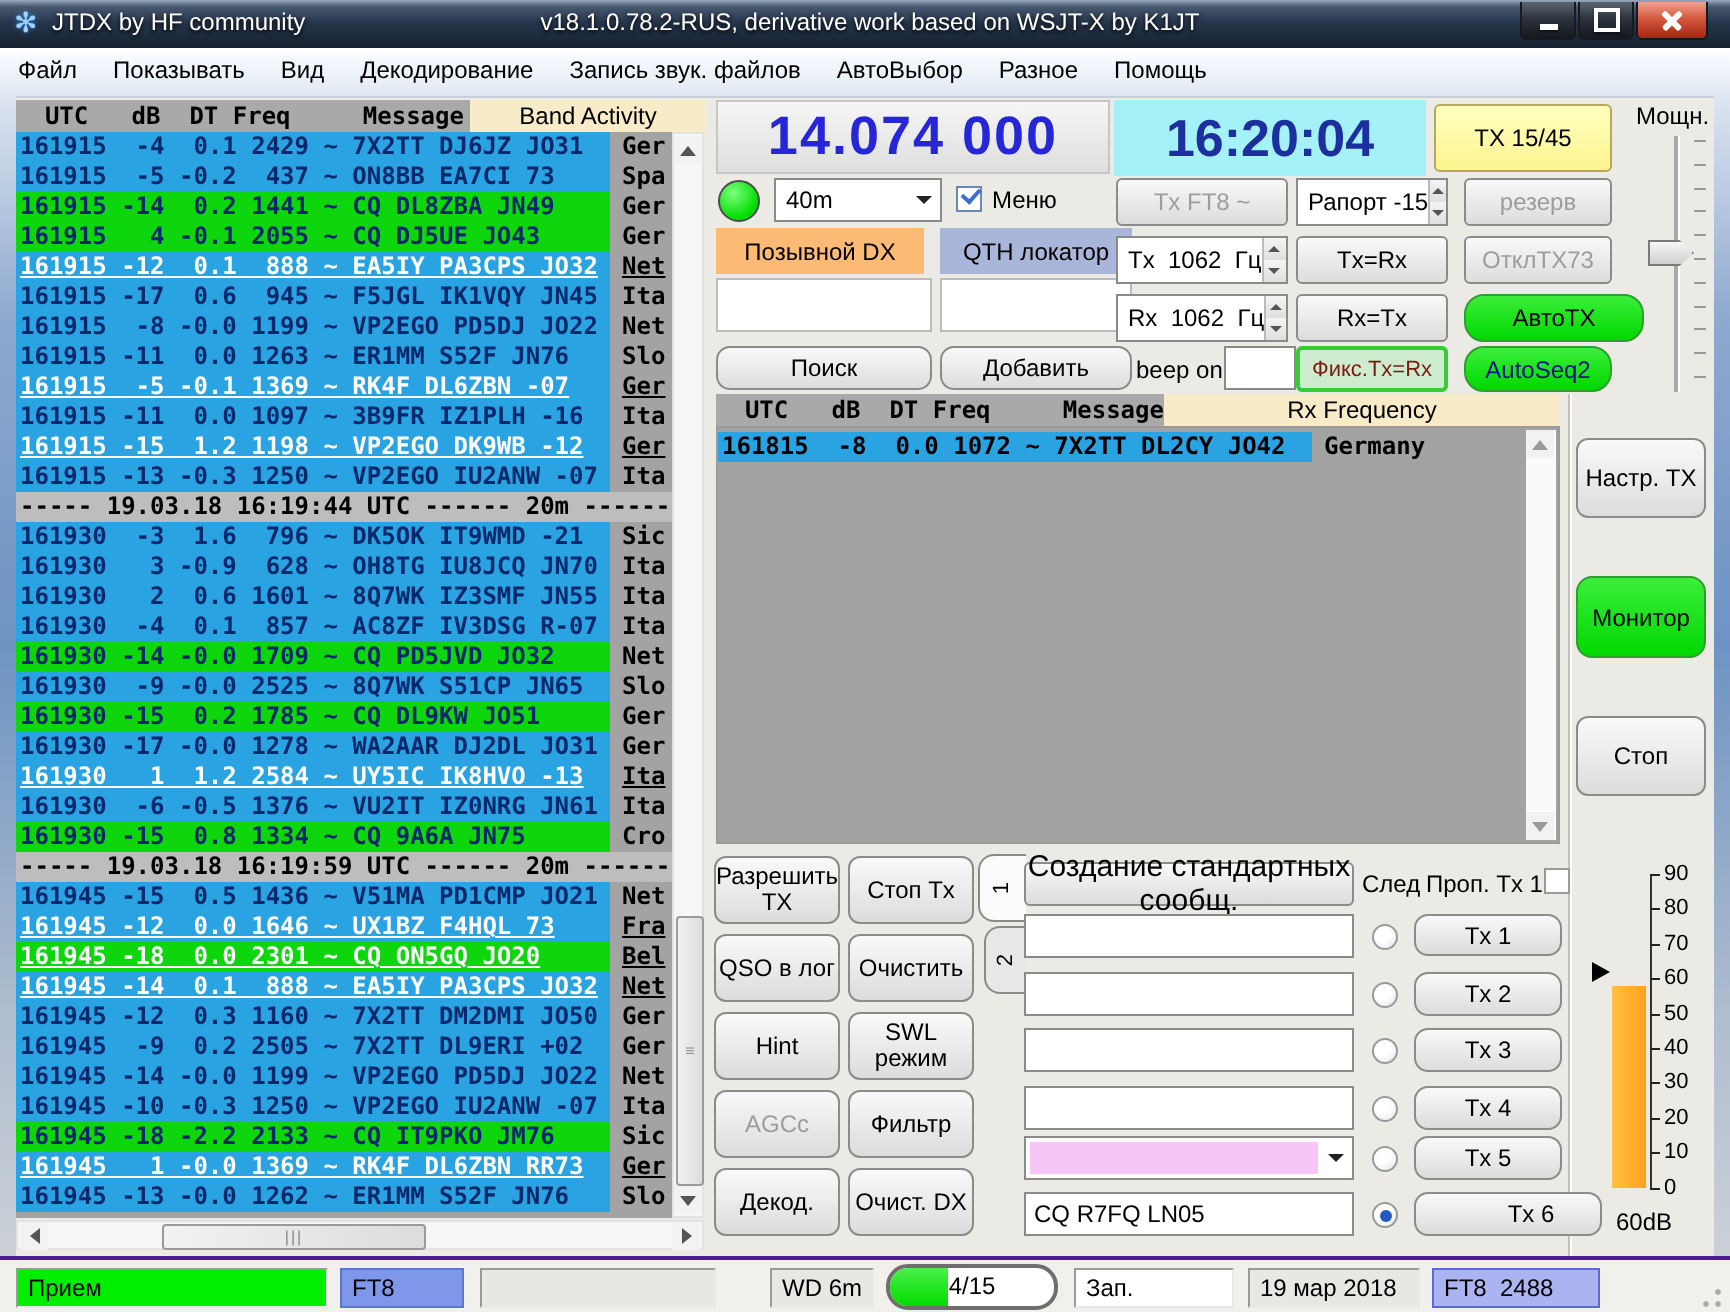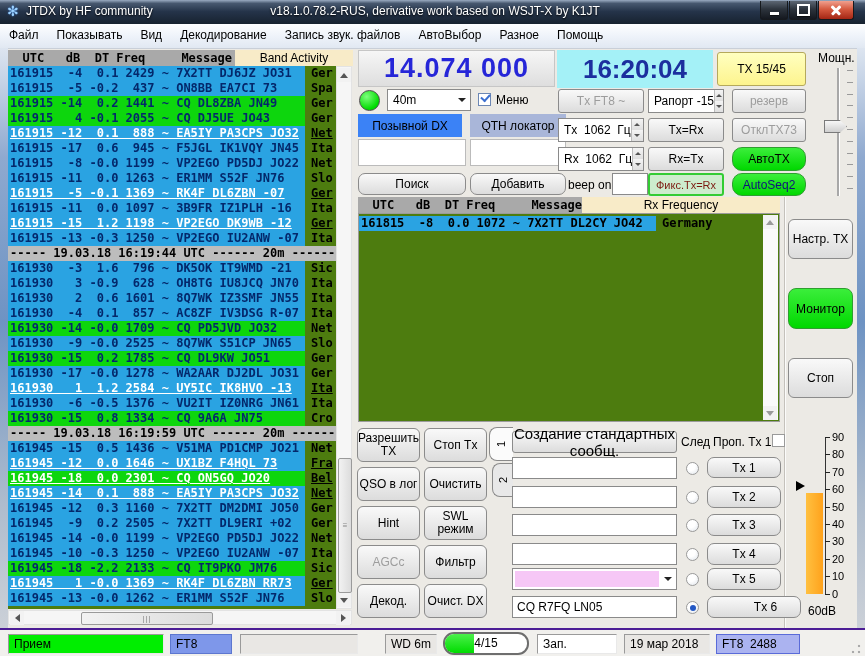--- a/index.html
+++ b/index.html
@@ -24,21 +24,21 @@
     background:linear-gradient(180deg,#fdfeff 0%,#edf2f9 55%,#e1e8f2 100%);border-bottom:1px solid #c9cfd8;}
   .mi{display:inline-block;padding:0 9px;line-height:23px;cursor:default;}
   
   .frame{position:absolute;top:48px;width:8px;height:608px;
     background:linear-gradient(180deg,#dde5f0 0%,#8fa9cf 18%,#6e93c3 45%,#aebccd 75%,#d2d5da 100%);}
   
   .mono{font-family:"DejaVu Sans Mono",monospace;font-weight:bold;}
   .hdr{position:absolute;height:16px;background:#a9a9a9;color:#000;font-size:12px;line-height:16px;
        white-space:pre;overflow:hidden;}
   .wheat{position:absolute;height:16px;background:#f8ebc8;text-align:center;line-height:16px;font-size:12px;}
-  .tbody{position:absolute;background:#4d7c0f;overflow:hidden;}
+  .tbody{position:absolute;background:#a3a3a3;overflow:hidden;}
   .trow{position:relative;height:15px;line-height:15px;font-size:12px;white-space:pre;}
   .trow .msg{display:inline-block;width:297px;height:15px;overflow:hidden;padding-left:2px;box-sizing:border-box;}
   .trow .cty{position:absolute;left:303px;top:0;color:#000;}
   .trow.b .msg,.trow.g .msg{color:#04286b;}
   .trow.b .msg,.trow.bw .msg{background:#2aa3e2;}
   .trow.g .msg,.trow.gw .msg{background:#0dd60d;}
   .trow.bw .msg,.trow.gw .msg{color:#fff;text-decoration:underline;}
   .trow.bw .cty,.trow.gw .cty{text-decoration:underline;}
   .trow.sep{background:#bdbdbd;color:#000;padding-left:2px;overflow:hidden;}
   
@@ -227,21 +227,21 @@
     <span class="ctxt">40m</span>
     <span class="carr">
         <span class="tri dn" style="border-width:4px;border-top-color:#222;"></span>
       </span>
   </div>
   <span class="cb" style="left:478px;top:93px;">
       <i class="check"></i>
     </span>
   <span class="lbl" style="left:496px;top:93px;">Меню</span>
 
-  <div class="flat" style="left:358px;top:114px;width:104px;height:23px;background:#3b82f6;">Позывной DX</div>
+  <div class="flat" style="left:358px;top:114px;width:104px;height:23px;background:#fdba74;">Позывной DX</div>
   <div class="flat" style="left:470px;top:114px;width:96px;height:23px;background:#a9b6d9;">QTH локатор</div>
   <div class="field" style="left:358px;top:139px;width:108px;height:27px;border-color:#bbb;"></div>
   <div class="field" style="left:470px;top:139px;width:96px;height:27px;border-color:#bbb;"></div>
   <div class="btn" style="left:358px;top:173px;width:108px;height:22px;">Поиск</div>
   <div class="btn" style="left:470px;top:173px;width:96px;height:22px;">Добавить</div>
   <span class="lbl" style="left:568px;top:178px;">beep on</span>
   <div class="field" style="left:612px;top:173px;width:36px;height:22px;"></div>
 
   <div class="btn sq dis" style="left:558px;top:89px;width:86px;height:24px;">Tx FT8 ~</div>
   <div class="spin" style="left:648px;top:89px;width:76px;height:24px;">
@@ -276,21 +276,21 @@
     <span class="spinarr">
         <div>
           <span class="tri up" style="border-width:3px;"></span>
         </div>
         <div>
           <span class="tri dn" style="border-width:3px;"></span>
         </div>
       </span>
   </div>
   <div class="btn sq" style="left:648px;top:147px;width:76px;height:24px;">Rx=Tx</div>
-  <div class="btn greenb" style="left:732px;top:147px;width:74px;height:24px;border-radius:10px;">АвтоTX</div>
+  <div class="btn greenb" style="left:732px;top:147px;width:90px;height:24px;border-radius:10px;">АвтоTX</div>
 
   <div class="btn sq" style="left:648px;top:173px;width:76px;height:23px;background:#cdeccd;border:2px solid #33cc33;color:#7c1a10;font-size:11px;">Фикс.Tx=Rx</div>
   <div class="btn greenb" style="left:732px;top:173px;width:74px;height:23px;border-radius:10px;color:#10127e;">AutoSeq2</div>
 
   <div class="hdr mono" style="left:358px;top:197px;width:224px;">  UTC   dB  DT Freq     Message</div>
   <div class="wheat" style="left:582px;top:197px;width:198px;">Rx Frequency</div>
   <div class="tbody" id="rx-body" style="left:358px;top:213px;width:422px;height:209px;border:1px solid #9b9b9b;box-sizing:border-box;padding-top:2px;">
       <div class="trow mono sel"><span class="msg" style="background: rgb(42, 163, 226); color: rgb(0, 0, 0);">161815  -8  0.0 1072 ~ 7X2TT DL2CY JO42</span><span class="cty">Germany</span></div>
     </div>
   <div class="sb" style="left:763px;top:215px;width:15px;height:205px;border:none;background:#fafafa;">

